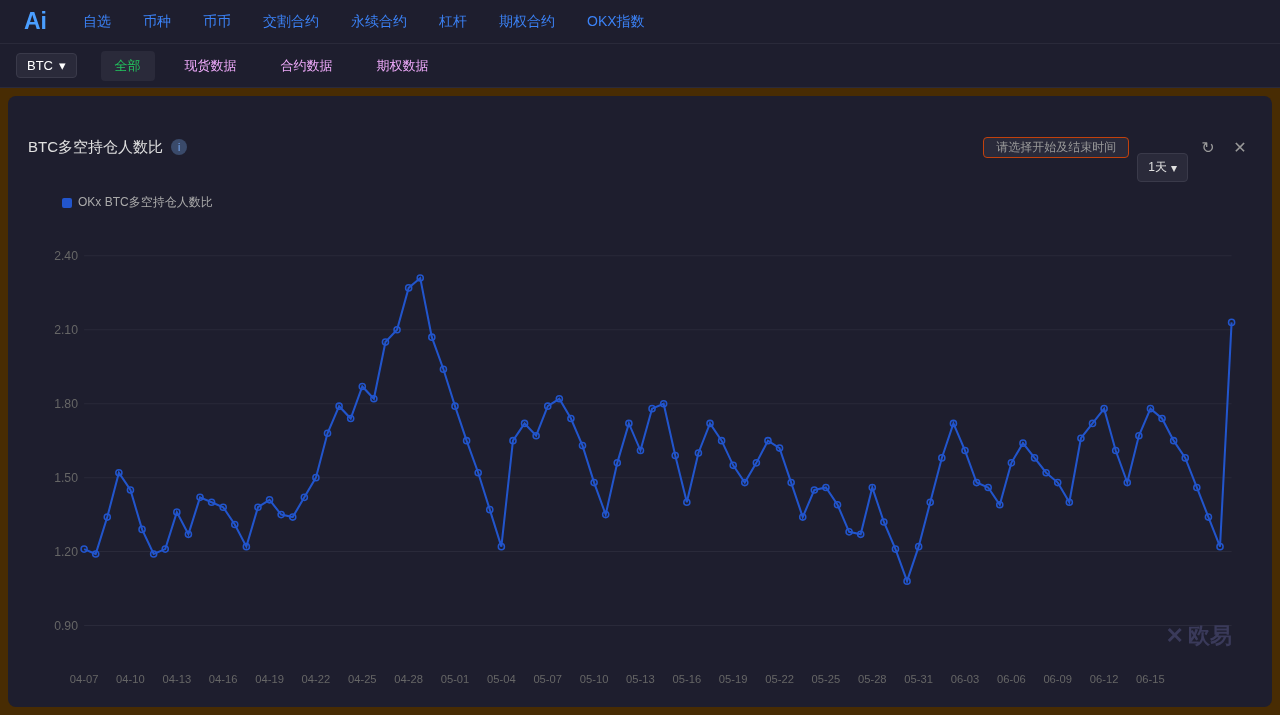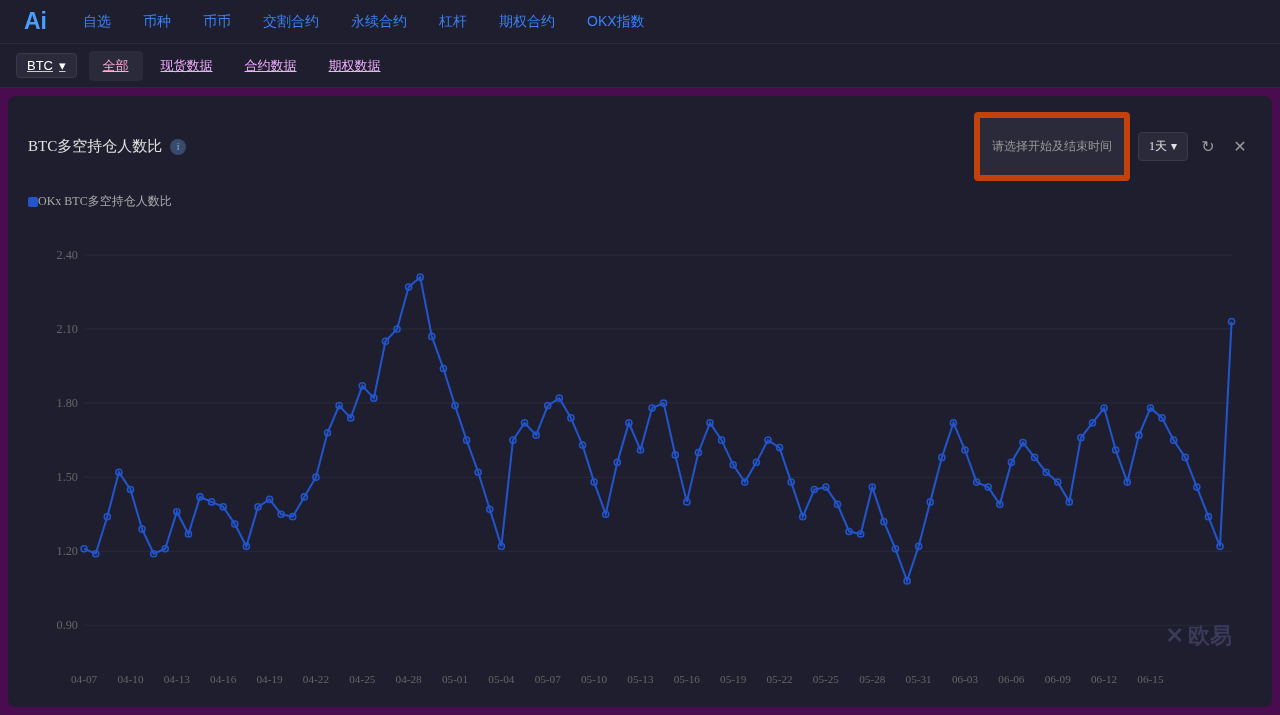--- a/index.html
+++ b/index.html
@@ -54,22 +54,21 @@
     }
 
     
     .sub-nav {
       display: flex;
       align-items: center;
       background: #1e1e2e;
       padding: 0 16px;
       height: 44px;
       border-bottom: 1px solid #2a2a3a;
-      gap: 4px;
-      text-decoration: underline;
+      gap: 16px;
     }
     .btc-select {
       display: flex;
       align-items: center;
       background: #2a2a3a;
       border: 1px solid #3a3a4a;
       border-radius: 4px;
       padding: 4px 10px;
       cursor: pointer;
       color: #fff;
@@ -78,32 +77,31 @@
       gap: 6px;
     }
     .sub-nav-item {
       padding: 6px 14px;
       cursor: pointer;
       color: #f0abfc;
       font-size: 13px;
       border-radius: 4px;
     }
     .sub-nav-item.active {
-      color: #f9a8d4;
+      color: #22c55e;
       background: #2a2a3a;
     }
 
     
     .main-content {
-      background: #a21caf;
+      background: #a16207;
       padding: 12px 16px;
       height: calc(715px - 88px);
       position: relative;
       overflow: hidden;
-      font-family: Liberation Serif, serif;
     }
 
     
     .cards-row {
       display: flex;
       gap: 16px;
       margin-bottom: 12px;
     }
     .card {
       flex: 1;
@@ -202,56 +200,59 @@
       justify-content: center;
       cursor: pointer;
     }
     .modal-controls {
       display: flex;
       align-items: center;
       gap: 8px;
     }
     .date-picker-btn {
       background: #2a2a3a;
-      border: 6px solid #c2410c;
+      border: 1px solid #c2410c;
       border-radius: 4px;
-      padding: 20px 12px;
+      padding: 1px 12px;
       color: #999;
       font-size: 12px;
       cursor: pointer;
     }
     .period-select {
       background: #2a2a3a;
       border: 1px solid #3a3a4a;
       border-radius: 4px;
       padding: 5px 10px;
       color: #e0e0e0;
       font-size: 12px;
       cursor: pointer;
       display: flex;
       align-items: center;
       gap: 4px;
+      margin-top: 41px;
     }
     .refresh-icon, .close-icon {
       width: 24px;
       height: 24px;
       display: flex;
       align-items: center;
       justify-content: center;
       cursor: pointer;
       color: #999;
       font-size: 16px;
     }
 
     
     .legend {
       display: flex;
       align-items: center;
+      gap: 6px;
       margin-bottom: 10px;
       flex-shrink: 0;
+      margin-left: 34px;
     }
     .legend-dot {
       width: 10px;
       height: 10px;
       border-radius: 2px;
       background: #2255cc;
     }
     .legend-label {
       font-size: 12px;
       color: #aaa;

